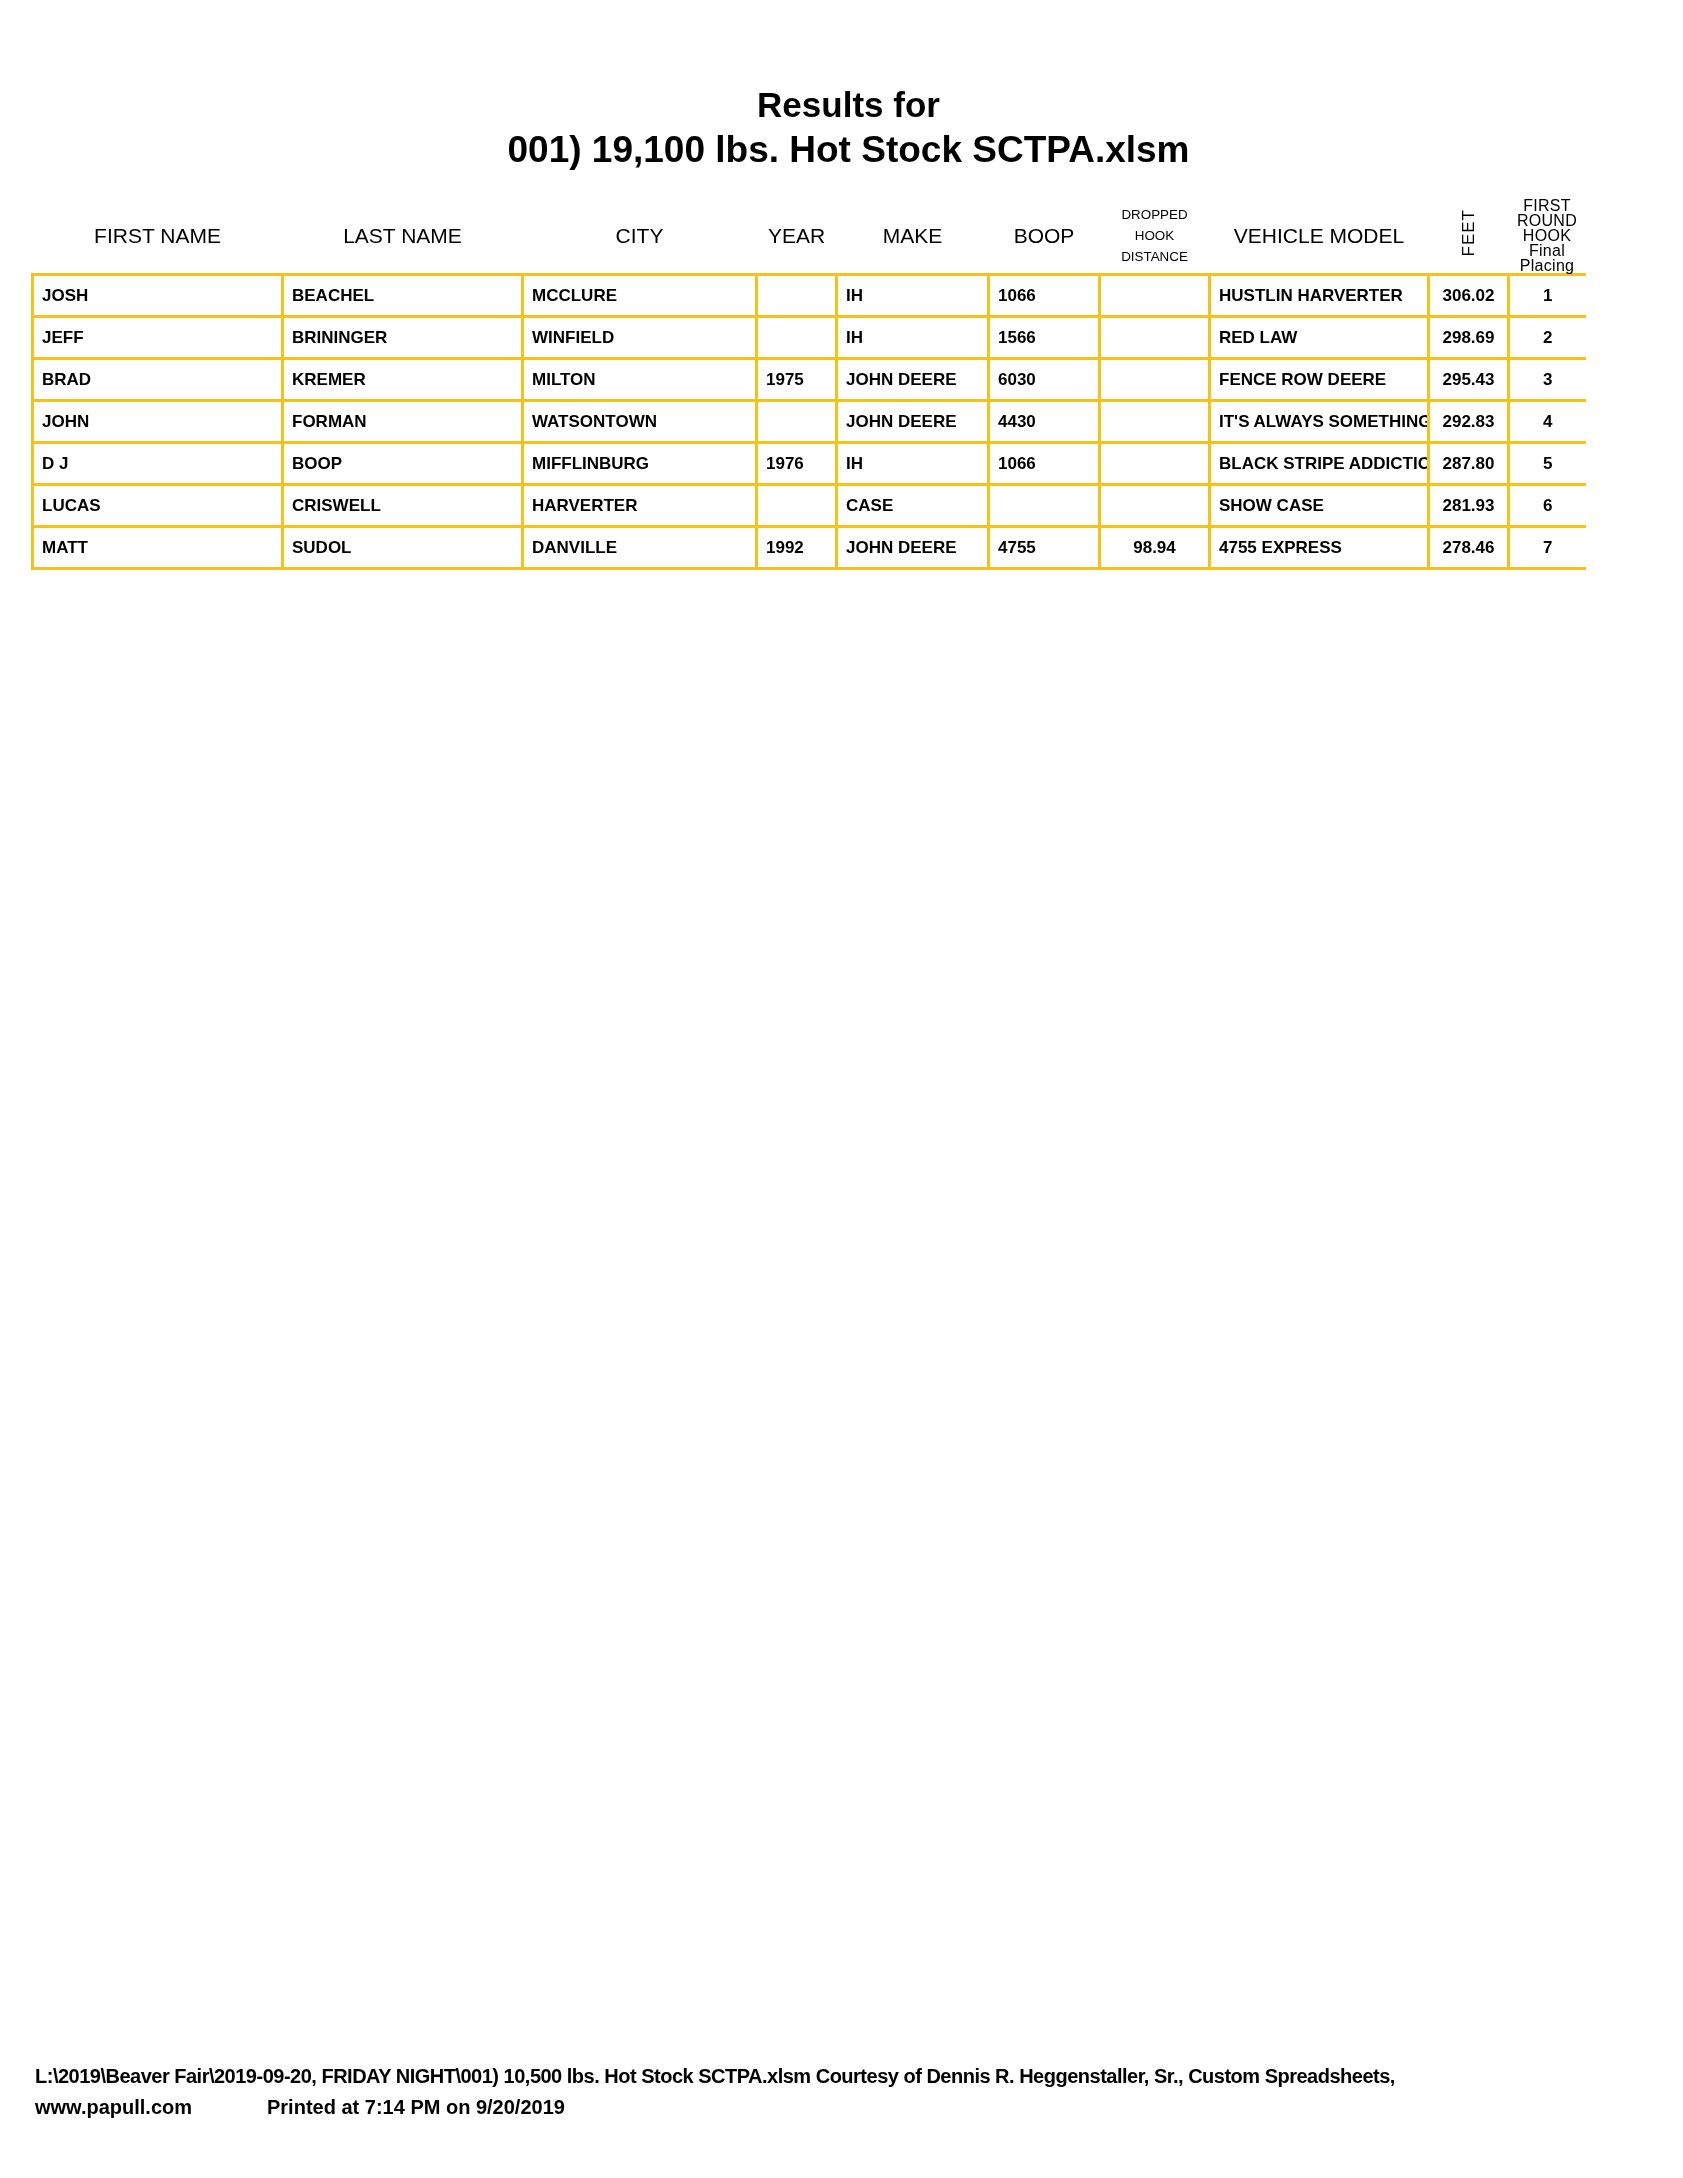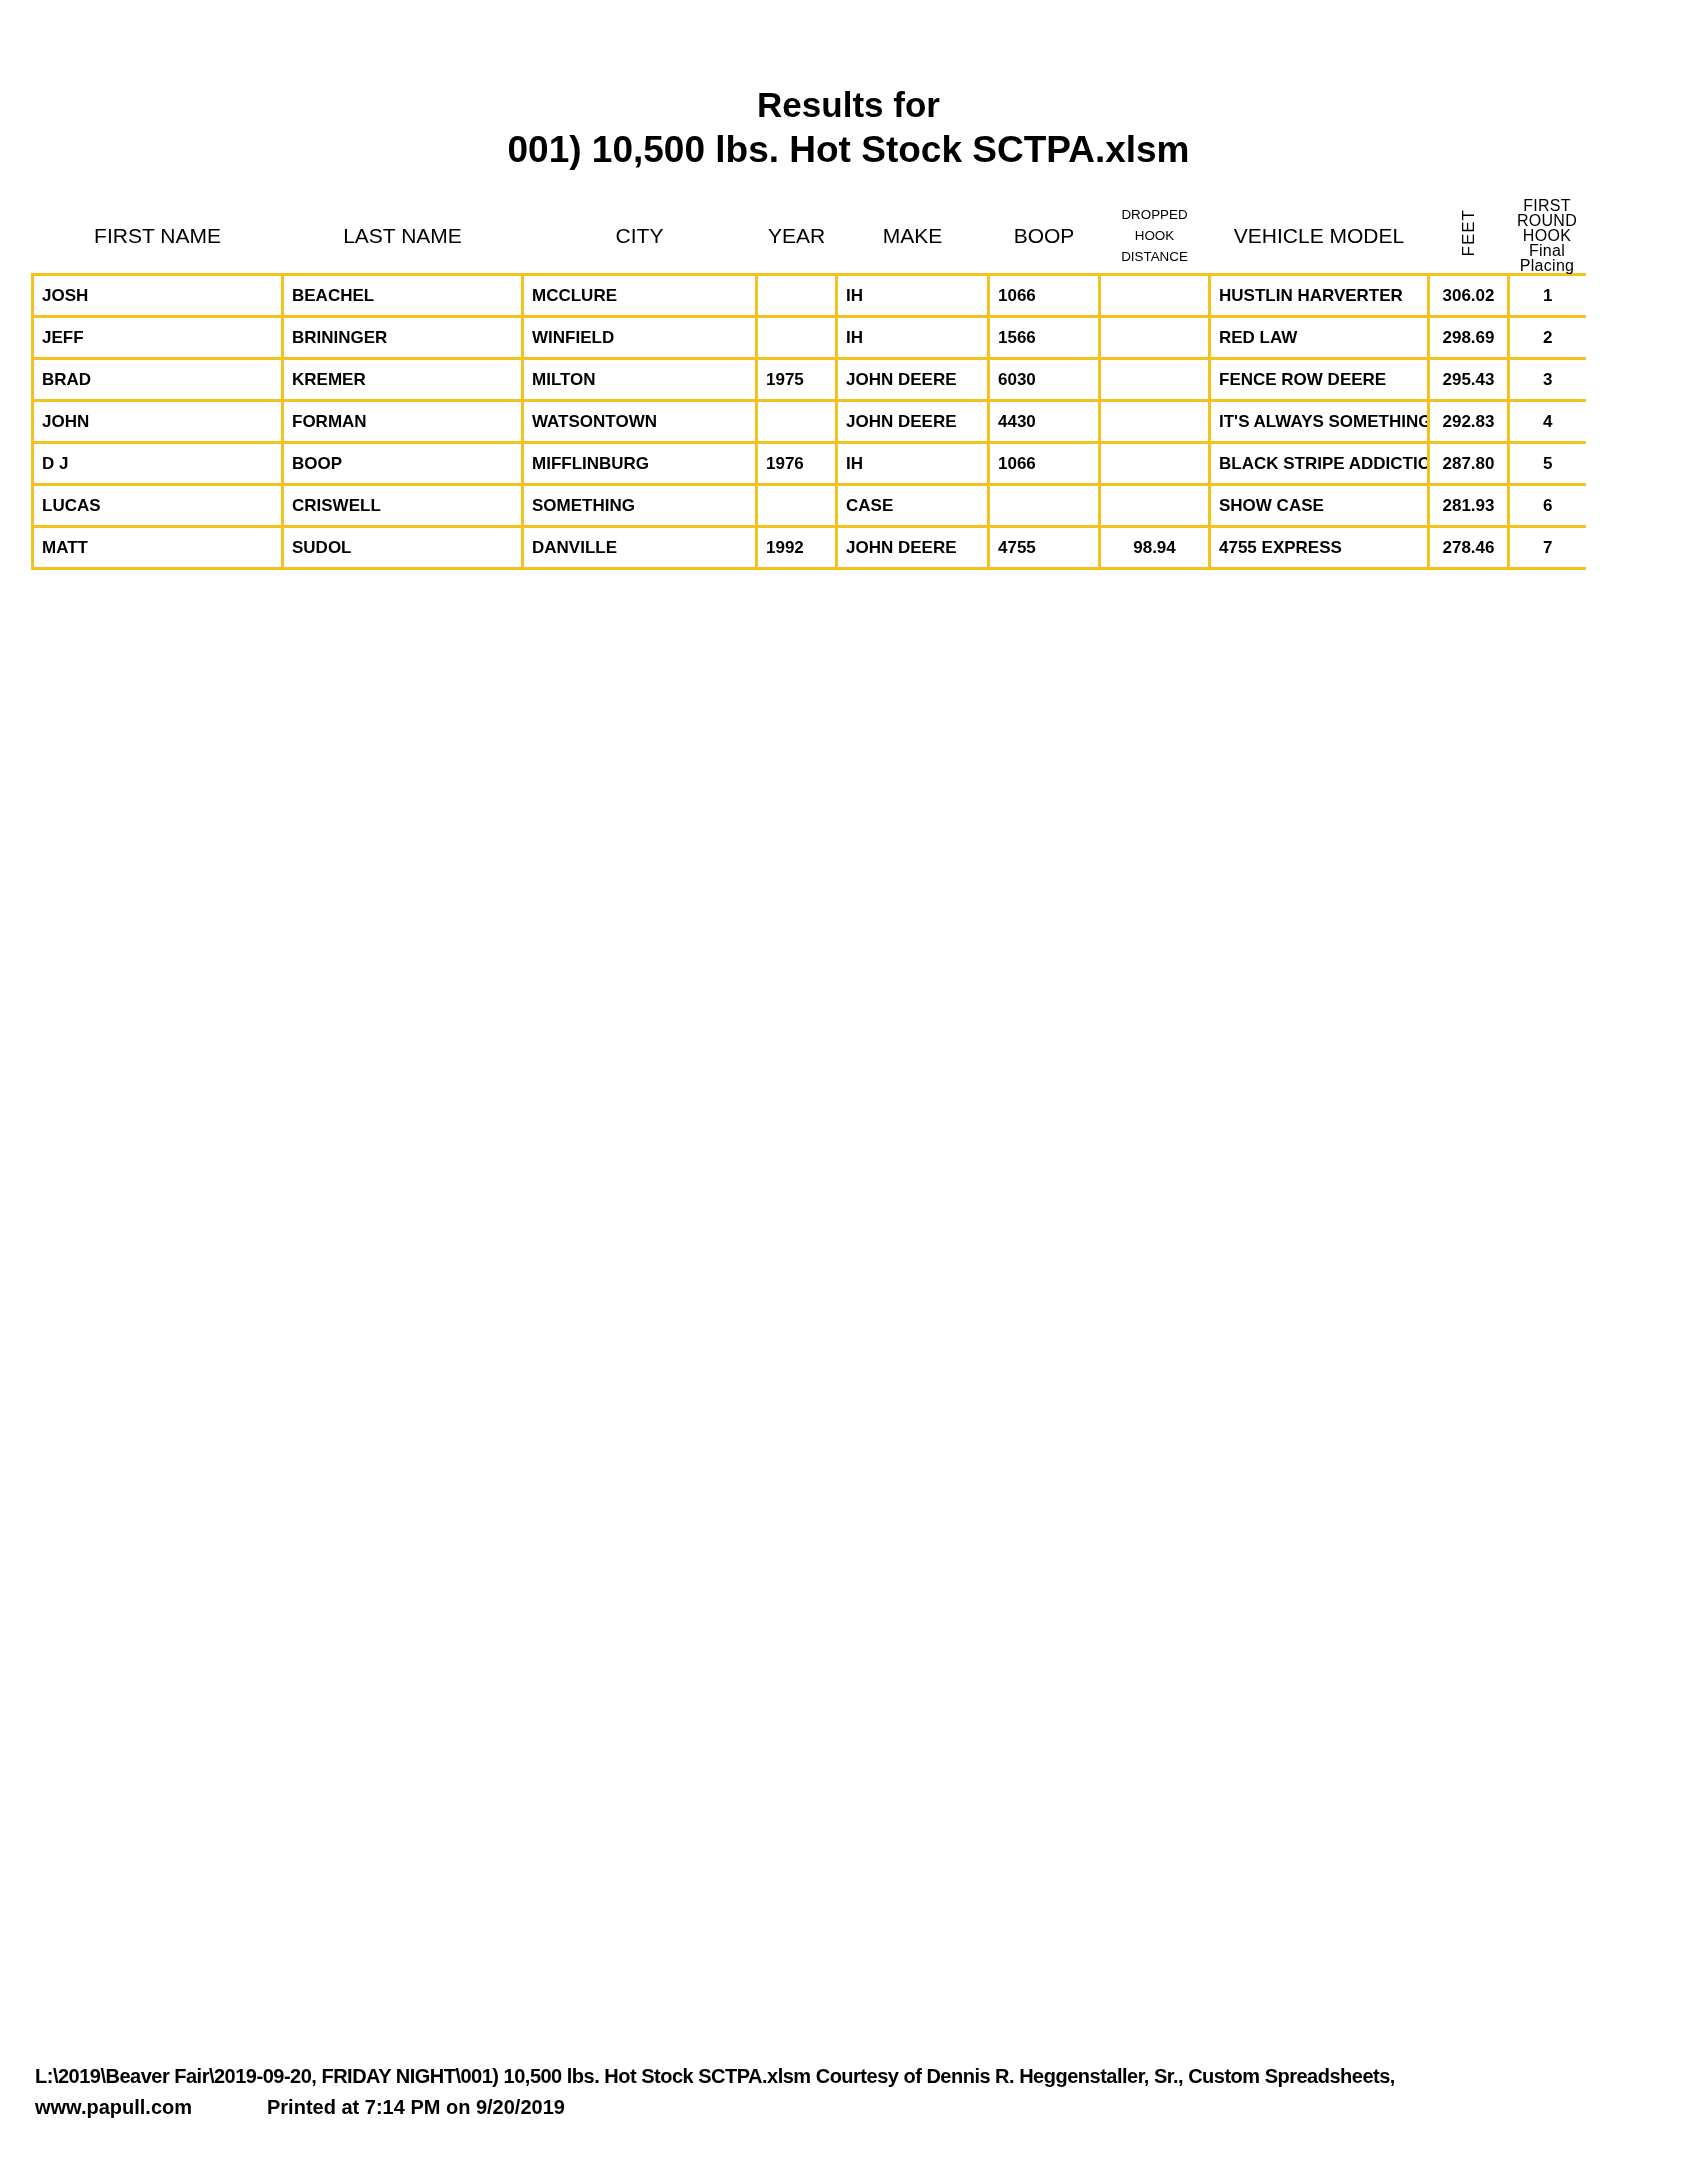--- a/index.html
+++ b/index.html
@@ -74,21 +74,21 @@
   .footer-line1 { letter-spacing: -0.5px; white-space: nowrap; }
   .footer-line2 { position: relative; height: 30px; margin-top: 8px; }
   .footer-line2 .f-left  { position: absolute; left: 0; white-space: nowrap; }
   .footer-line2 .f-right { position: absolute; left: 232px; white-space: nowrap; }
 </style>
 </head>
 <body>
 
 <div class="title-block">
   <div class="title-line1">Results for</div>
-  <div class="title-line2">001) 10,500 lbs. Hot Stock SCTPA.xlsm</div>
+  <div class="title-line2">001) 19,100 lbs. Hot Stock SCTPA.xlsm</div>
 </div>
 
 <table class="results">
   <colgroup>
     <col style="width:250px">
       <col style="width:240px">
       <col style="width:234px">
     <col style="width:80px">
       <col style="width:152px">
       <col style="width:111px">
@@ -178,21 +178,21 @@
         <td>IH</td>
         <td>1066</td>
         <td class="num"></td>
         <td>BLACK STRIPE ADDICTION</td>
         <td class="num">287.80</td>
         <td class="num">5</td>
       </tr>
       <tr>
         <td>LUCAS</td>
         <td>CRISWELL</td>
-        <td>SOMETHING</td>
+        <td>HARVERTER</td>
         <td></td>
         <td>CASE</td>
         <td></td>
         <td class="num"></td>
         <td>SHOW CASE</td>
         <td class="num">281.93</td>
         <td class="num">6</td>
       </tr>
       <tr>
         <td>MATT</td>

